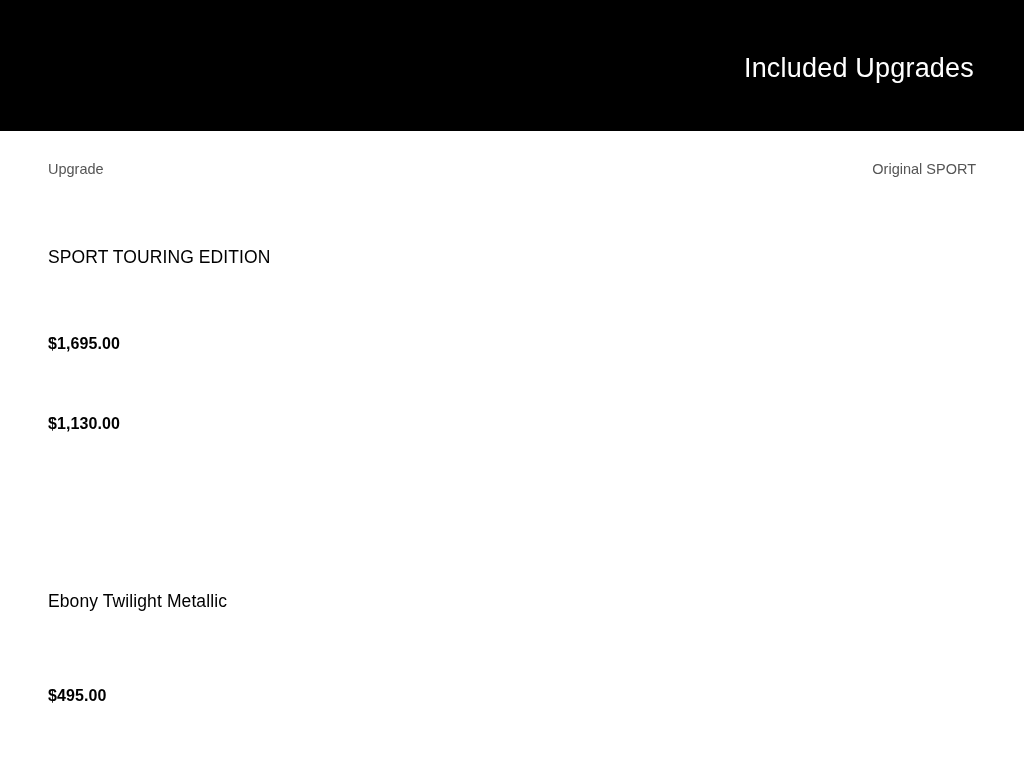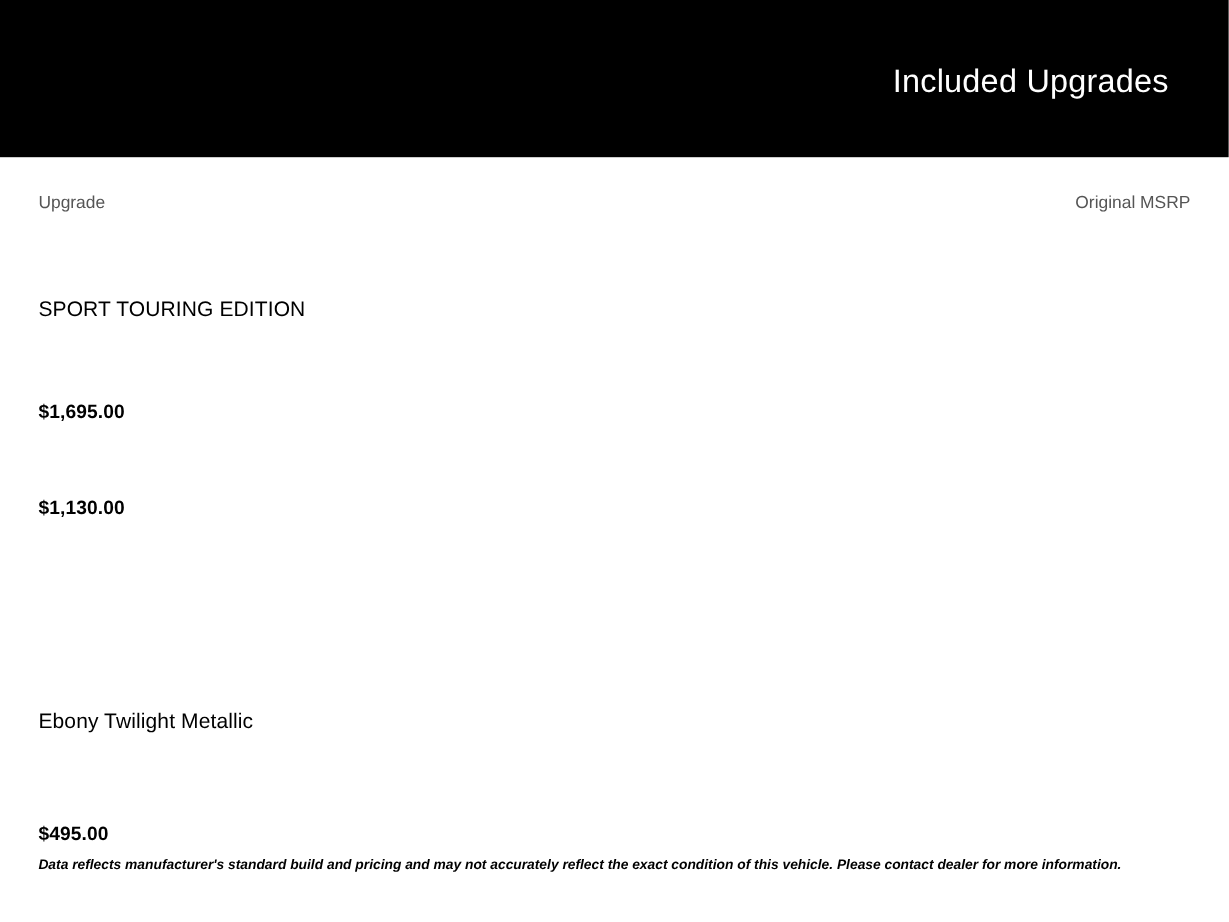--- a/index.html
+++ b/index.html
@@ -39,21 +39,21 @@
     font-weight: 400;
     letter-spacing: 0.2px;
     line-height: 1;
     padding-top: 6px;
   }
 
   
   .content {
     flex: 1;
     box-sizing: border-box;
-    padding: 0 32px;
+    padding: 0 48px;
     display: flex;
     flex-direction: column;
   }
 
   .col-head-row {
     display: flex;
     justify-content: space-between;
     align-items: baseline;
     margin-top: 30px;
   }
@@ -109,39 +109,38 @@
 <div class="page">
 
   <div class="header">
     <div class="header-title">Included Upgrades</div>
   </div>
 
   <div class="content">
 
     <div class="col-head-row">
       <div class="col-head">Upgrade</div>
-      <div class="col-head">Original MSRP</div>
+      <div class="col-head">Original SPORT</div>
     </div>
 
     <div class="rows">
 
       <div class="row">
         <div class="row-label">SPORT TOURING EDITION</div>
         <div class="row-price">$1,695.00</div>
       </div>
 
       <div class="row">
         <div class="row-price">$1,130.00</div>
       </div>
 
       <div class="row">
         <div class="row-label">Ebony Twilight Metallic</div>
         <div class="row-price">$495.00</div>
       </div>
 
     </div>
 
-    <div class="disclaimer">Data reflects manufacturer's standard build and pricing and may not accurately reflect the exact condition of this vehicle. Please contact dealer for more information.</div>
 
     <div class="spacer"></div>
   </div>
 
 </div>
 
 </body></html>

